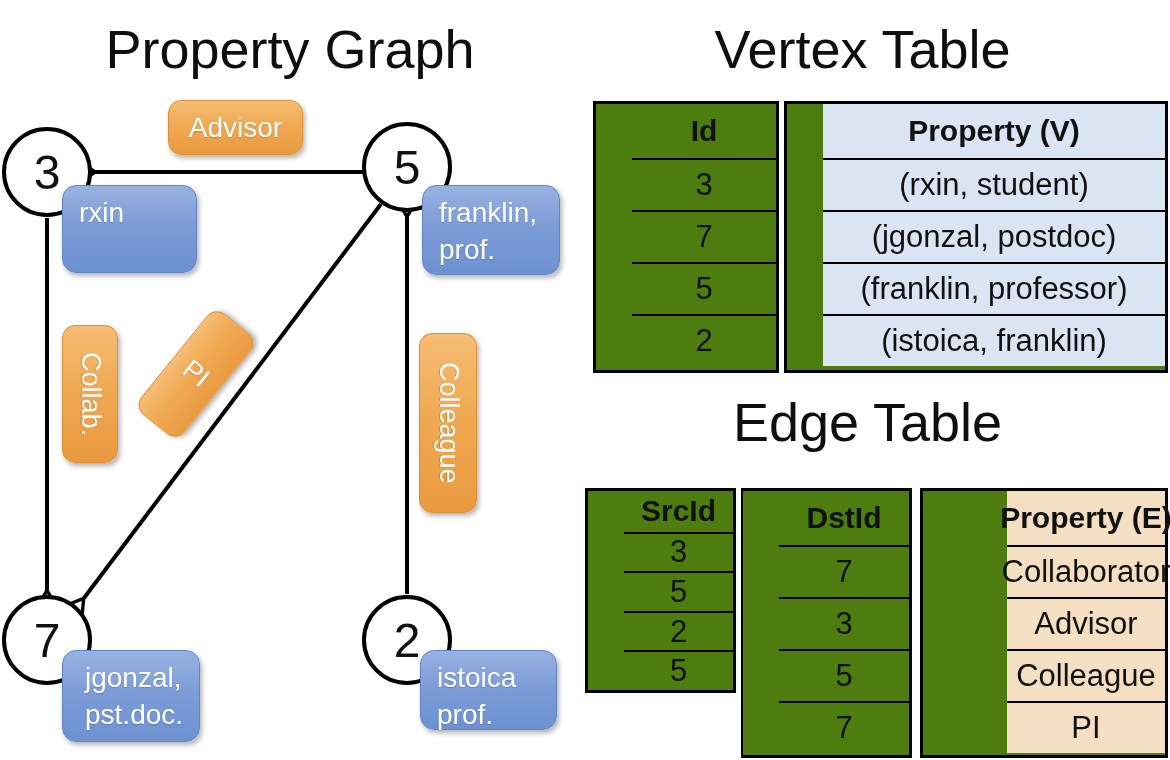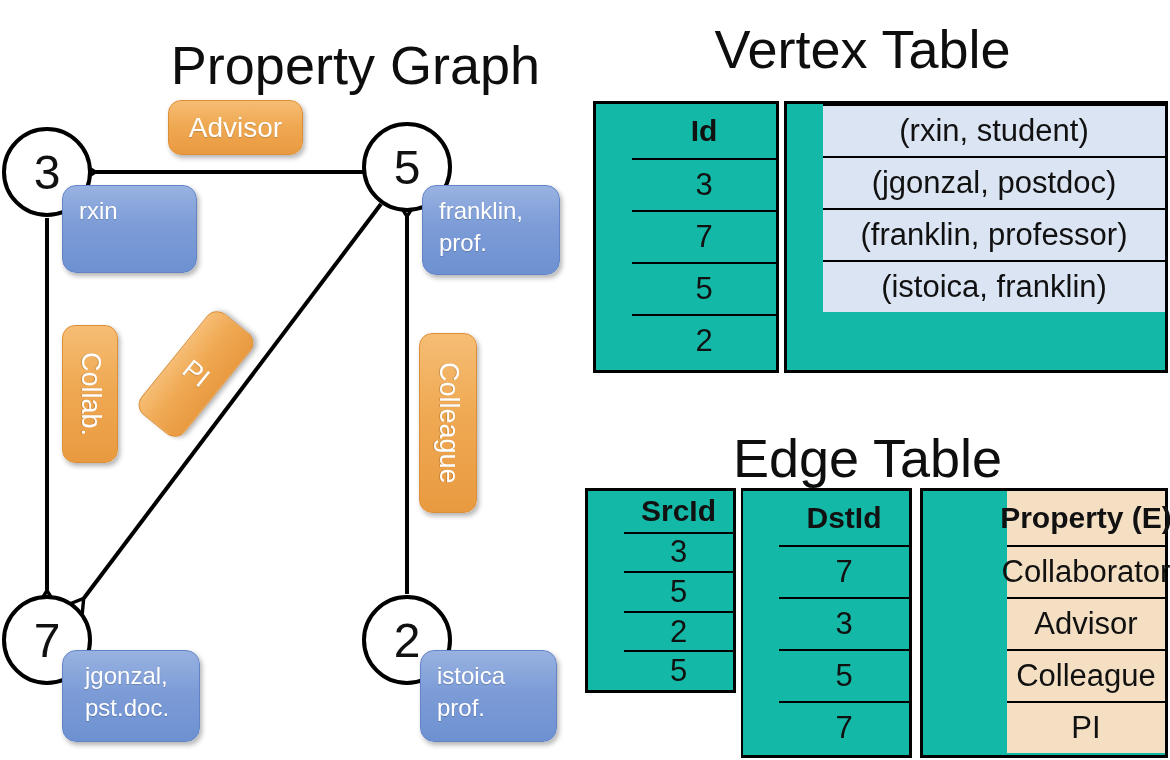--- a/index.html
+++ b/index.html
@@ -13,55 +13,55 @@
   }
   
   #edges-svg{position:absolute;left:0;top:0;width:585px;height:760px;}
   .node{
     position:absolute;width:90px;height:90px;border-radius:50%;
     background:#fff;border:4px solid #000;box-sizing:border-box;
     display:flex;align-items:center;justify-content:center;
     font-size:48px;color:#111;
   }
   .vlabel{ 
-    position:absolute;border-radius:14px;color:#fff;font-size:24px;line-height:1.32;
+    position:absolute;border-radius:14px;color:#fff;font-size:28px;line-height:1.32;
     background:linear-gradient(180deg,#98b2e1 0%,#7d9cd7 45%,#6d91d1 100%);
     border:1px solid #6284c6;box-shadow:2px 3px 5px rgba(0,0,0,0.30);
     padding:9px 8px 0 16px;box-sizing:border-box;
     text-shadow:0 1px 1px rgba(0,0,0,0.18);
   }
   .elabel{ 
     position:absolute;border-radius:13px;color:#fff;font-size:28px;
     background:linear-gradient(180deg,#f6bd74 0%,#efa953 45%,#e99a40 100%);
     border:1px solid #dd8f35;box-shadow:2px 3px 5px rgba(0,0,0,0.30);
     display:flex;align-items:center;justify-content:center;
     box-sizing:border-box;text-shadow:0 1px 1px rgba(0,0,0,0.18);
   }
   .vert{writing-mode:vertical-rl;text-orientation:mixed;}
   
   .tcol{
     position:absolute;border:3px solid #000;box-sizing:border-box;
-    display:flex;flex-direction:column;background:#14b8a6;padding-left:36px;
+    display:flex;flex-direction:column;background:#4d7c0f;padding-left:36px;
   }
   .tcell{
     height:50px;display:flex;align-items:center;justify-content:center;
     font-size:31px;border-top:2.5px solid #000;white-space:nowrap;
   }
   .tcell.hdr{height:54px;font-weight:bold;font-size:30px;border-top:none;}
   .bg-blue .tcell{background:#dbe4f2;}
   .bg-tan .tcell{background:#f5dfc3;margin-left:48px;}
 </style>
 </head>
 <body>
 
 <div id="stage">
 
-  <div class="title" style="left:40px;top:34px;width:500px;text-align:right;">Property Graph</div>
+  <div class="title" style="left:40px;top:18px;width:500px;">Property Graph</div>
   <div class="title" style="left:570px;top:18px;width:585px;">Vertex Table</div>
-  <div class="title" style="left:575px;top:427px;width:585px;">Edge Table</div>
+  <div class="title" style="left:575px;top:391px;width:585px;">Edge Table</div>
 
   <svg id="edges-svg" viewBox="0 0 585 760">
     <defs>
       <marker id="arrow" markerUnits="userSpaceOnUse" markerWidth="20" markerHeight="20" refX="2.5" refY="10" orient="auto">
         <path d="M16,2 L3,10 L16,18" fill="none" stroke="#000" stroke-width="3.4" stroke-linecap="round"></path>
       </marker>
     </defs>
     <line x1="366" y1="172" x2="96" y2="172" stroke="#000" stroke-width="4" marker-end="url(#arrow)"></line>
     <line x1="47" y1="218" x2="47" y2="590" stroke="#000" stroke-width="4" marker-end="url(#arrow)"></line>
     <line x1="381" y1="204" x2="84" y2="598" stroke="#000" stroke-width="4" marker-end="url(#arrow)"></line>
@@ -85,21 +85,21 @@
     <div>rxin</div>
   </div>
   <div class="vlabel" style="left:422px;top:185px;width:138px;height:90px;">
     <div>franklin,</div>
     <div>prof.</div>
   </div>
   <div class="vlabel" style="left:62px;top:650px;width:138px;height:92px;padding-left:22px;">
     <div>jgonzal,</div>
     <div>pst.doc.</div>
   </div>
-  <div class="vlabel" style="left:420px;top:650px;width:137px;height:92px;">
+  <div class="vlabel" style="left:420px;top:650px;width:137px;height:80px;">
     <div>istoica</div>
     <div>prof.</div>
   </div>
 
   <div class="elabel" style="left:168px;top:100px;width:135px;height:55px;">
     <span>Advisor</span>
   </div>
   <div class="elabel" style="left:62px;top:325px;width:56px;height:138px;font-size:27px;">
     <span class="vert">Collab.</span>
   </div>
@@ -112,20 +112,21 @@
 
   <div class="tcol" style="left:593px;top:101px;width:186px;height:272px;">
     <div class="tcell hdr">Id</div>
     <div class="tcell">3</div>
     <div class="tcell">7</div>
     <div class="tcell">5</div>
     <div class="tcell">2</div>
   </div>
 
   <div class="tcol bg-blue" style="left:784px;top:101px;width:384px;height:272px;">
+    <div class="tcell hdr">Property (V)</div>
     <div class="tcell">(rxin, student)</div>
     <div class="tcell">(jgonzal, postdoc)</div>
     <div class="tcell">(franklin, professor)</div>
     <div class="tcell">(istoica, franklin)</div>
   </div>
 
   <div class="tcol" style="left:585px;top:488px;width:151px;height:205px;">
     <div class="tcell hdr">SrcId</div>
     <div class="tcell">3</div>
     <div class="tcell">5</div>

